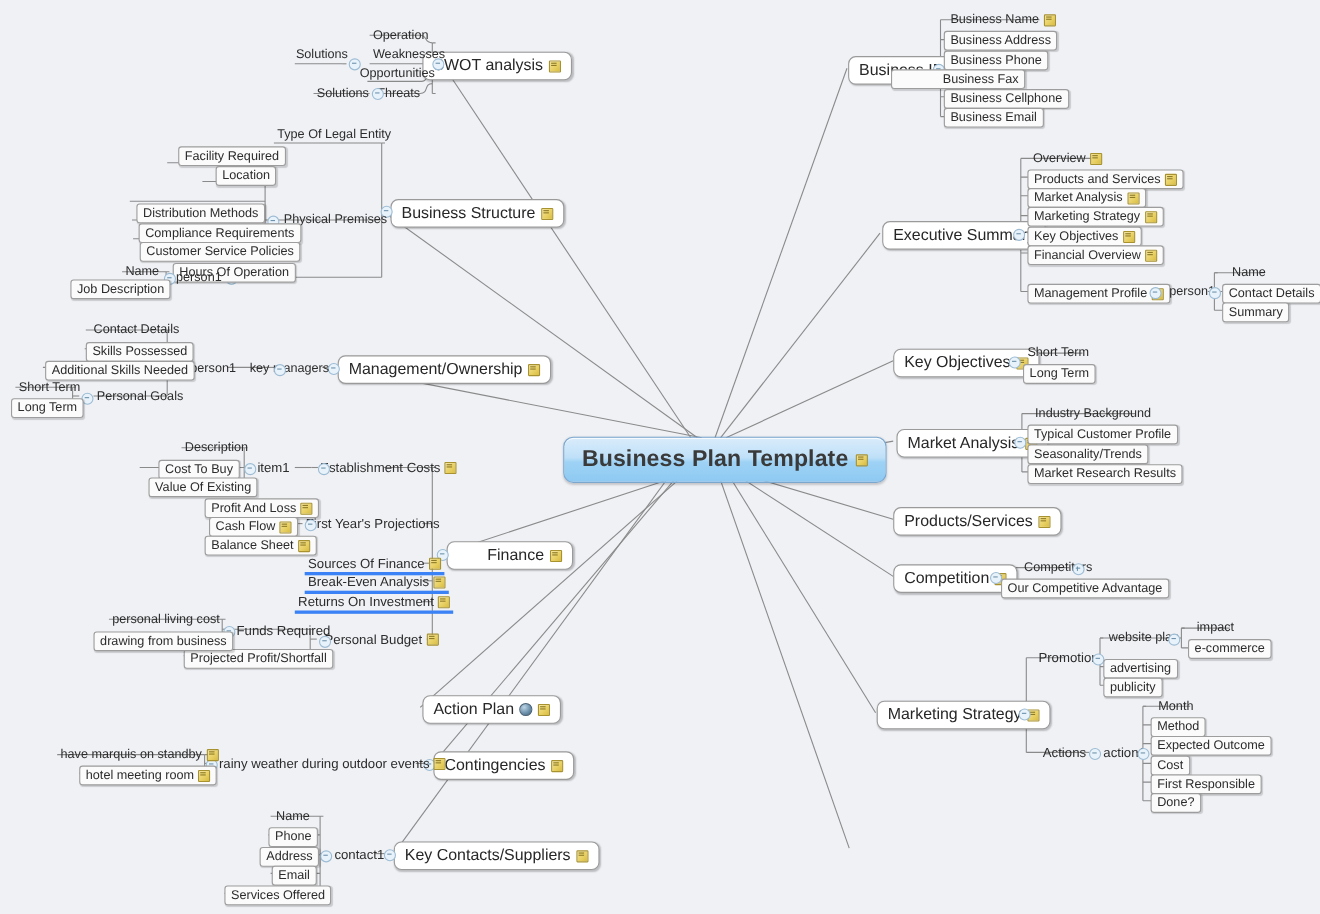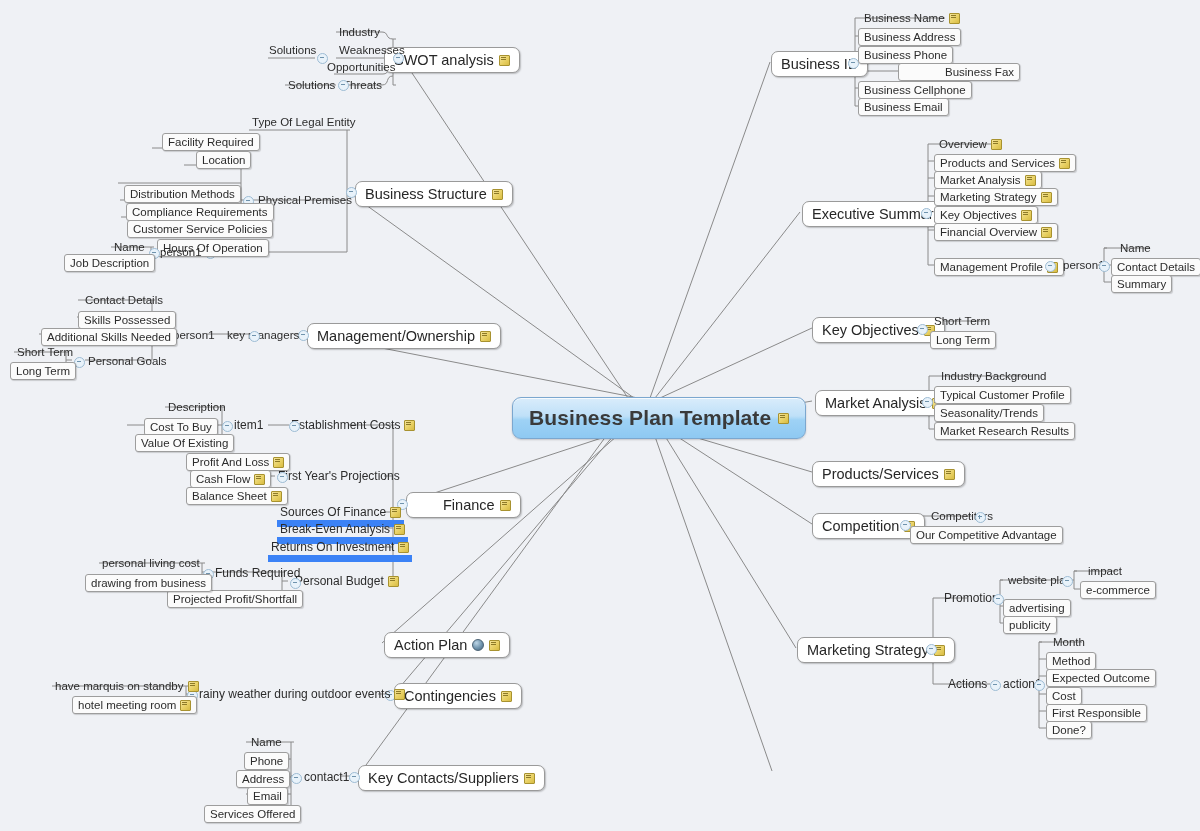--- a/index.html
+++ b/index.html
@@ -55,21 +55,21 @@
   .sub.mid{font-size:12px;}
   
   .sub.boxed{
     background:#fbfbfb;
     border:1px solid #9d9d9d;
     border-radius:3px;
     box-shadow:1px 1px 1px rgba(0,0,0,.16);
     padding:1px 5px 1px 5px;
   }
   .sub.ul{
-    border-bottom:7px solid #3b82f6;
+    border-bottom:3px solid #3b82f6;
     text-align:center;
   }
 
   
   .note{
     display:inline-block;width:11px;height:11px;position:relative;flex:0 0 auto;
   }
   .note:before{
     content:"";position:absolute;left:0;top:0;width:9px;height:9px;
     background:linear-gradient(135deg,#f4e49a 0%,#e8d063 55%,#d8bc44 100%);
@@ -303,21 +303,21 @@
     <span class="note"></span>
   </div>
 
   <div class="mainnode" style="left:384px;top:47px;text-align:center;">
     <span>SWOT analysis</span>
     <span class="note"></span>
   </div>
   <span class="tog free" style="left:393px;top:53px;"></span>
 
   <div class="sub" style="left:336px;top:25px;">
-      <span>Industry</span>
+      <span>Operation</span>
     </div>
   <div class="sub" style="left:336px;top:43px;">
       <span>Weaknesses</span>
     </div>
   <div class="sub" style="left:324px;top:60px;">
       <span>Opportunities</span>
     </div>
   <div class="sub" style="left:340px;top:78px;">
       <span>Threats</span>
     </div>
@@ -545,21 +545,21 @@
   <div class="sub" style="left:861px;top:11px;">
     <span>Business Name</span>
     <span class="note"></span>
   </div>
   <div class="sub boxed" style="left:858px;top:28px;">
       <span>Business Address</span>
     </div>
   <div class="sub boxed" style="left:858px;top:46px;">
       <span>Business Phone</span>
     </div>
-  <div class="sub boxed" style="left:898px;top:63px;padding-left:46px;">
+  <div class="sub boxed" style="left:810px;top:63px;padding-left:46px;">
       <span>Business Fax</span>
     </div>
   <div class="sub boxed" style="left:858px;top:81px;">
       <span>Business Cellphone</span>
     </div>
   <div class="sub boxed" style="left:858px;top:98px;">
       <span>Business Email</span>
     </div>
 
   <div class="mainnode" style="left:802px;top:201px;">

